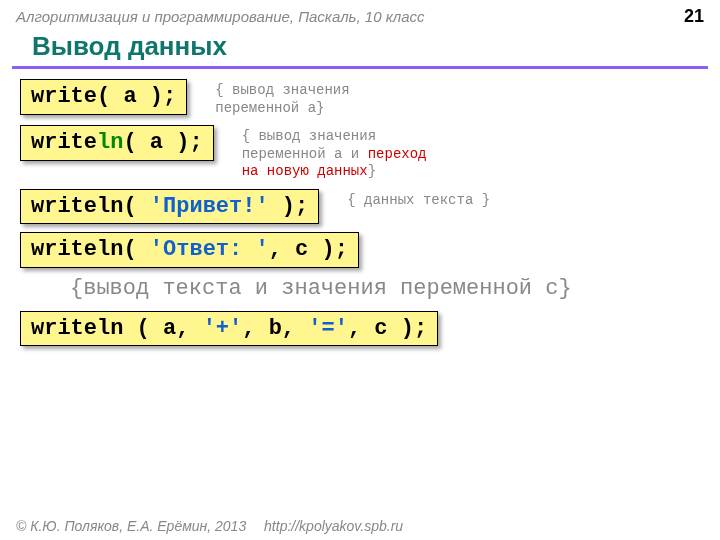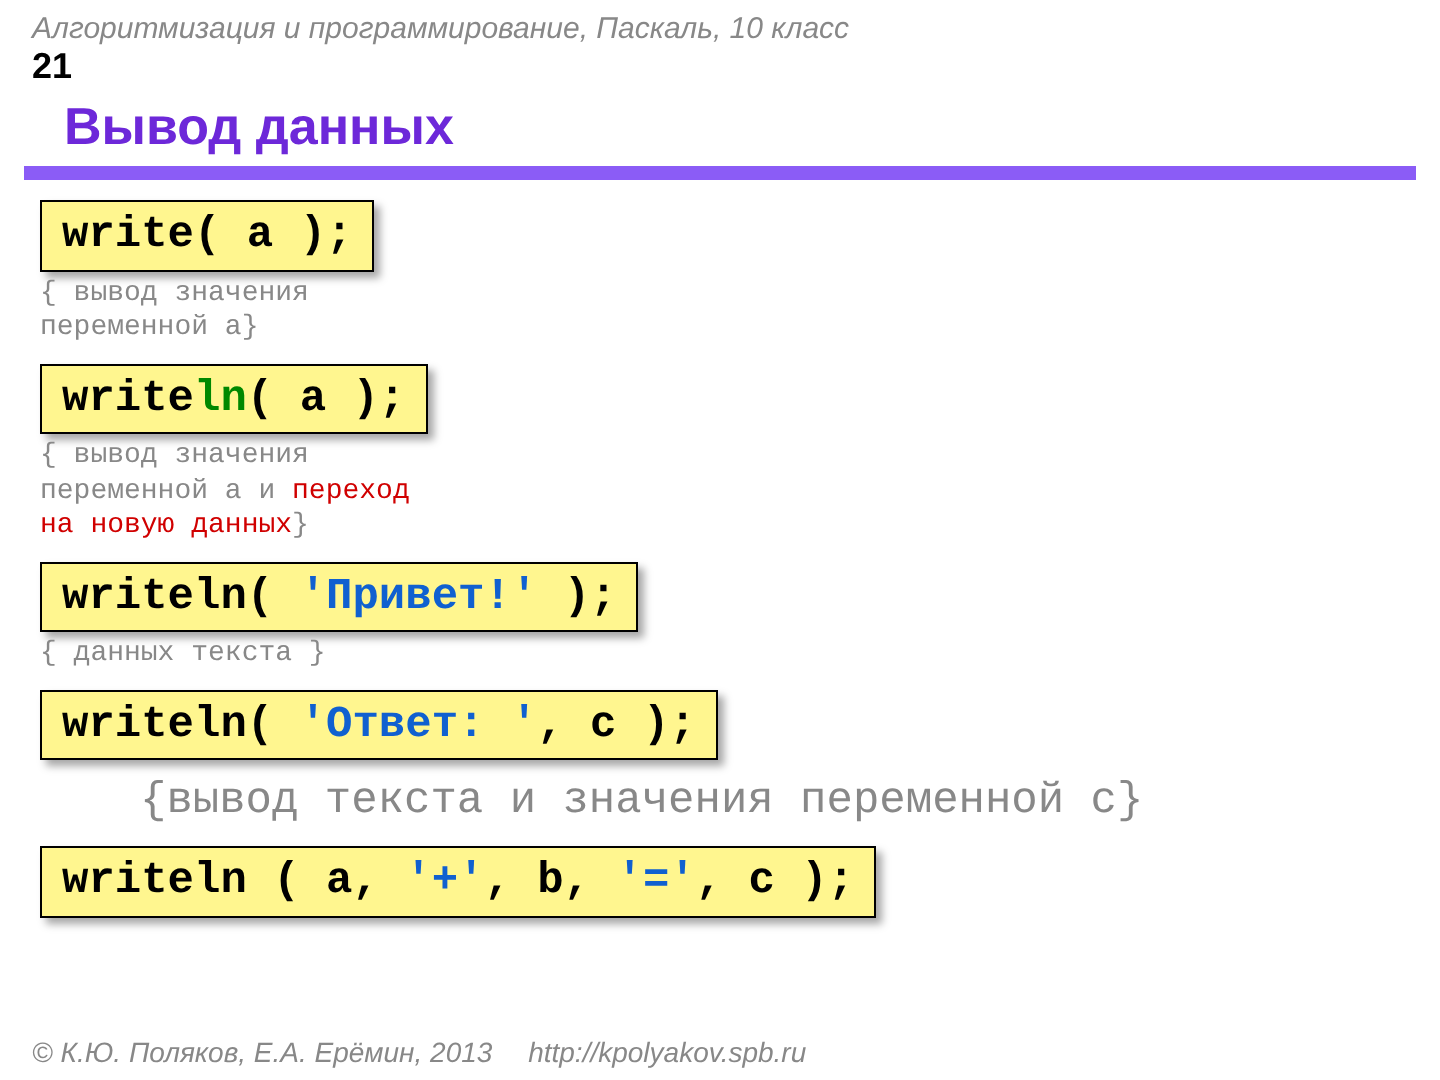--- a/index.html
+++ b/index.html
@@ -1,15 +1,15 @@
 <!DOCTYPE html>
 <html><head>
 <meta charset="utf-8">
 <style>
-  * { box-sizing: border-box; margin: 0; padding: 0; flex-direction: column; }
+  * { box-sizing: border-box; margin: 0; padding: 0; }
   body {
     width: 720px;
     height: 540px;
     background: #fff;
     font-family: Arial, sans-serif;
     position: relative;
     overflow: hidden;
   }
   .header {
     padding: 6px 16px 2px 16px;
@@ -23,33 +23,33 @@
     font-size: 15px;
   }
   .page-num {
     font-size: 18px;
     font-weight: bold;
     color: #000;
   }
   .title {
     font-size: 26px;
     font-weight: bold;
-    color: #6d28d9;
+    color: #0f766e;
     padding: 2px 16px 4px 20px;
-    border-bottom: 7px solid #8b5cf6;
+    border-bottom: 3px solid #8b5cf6;
     margin: 0 12px 10px 12px;
   }
   .content {
     padding: 0 20px;
   }
   .row {
     display: flex;
     align-items: flex-start;
     margin-bottom: 8px;
-    gap: 0;
+    gap: 28px;
   }
   .codebox {
     background: #fff68f;
     border: 1.5px solid #000;
     box-shadow: 3px 3px 4px rgba(0,0,0,0.35);
     padding: 3px 10px 3px 10px;
     font-family: "Courier New", monospace;
     font-size: 22px;
     font-weight: bold;
     color: #000;

